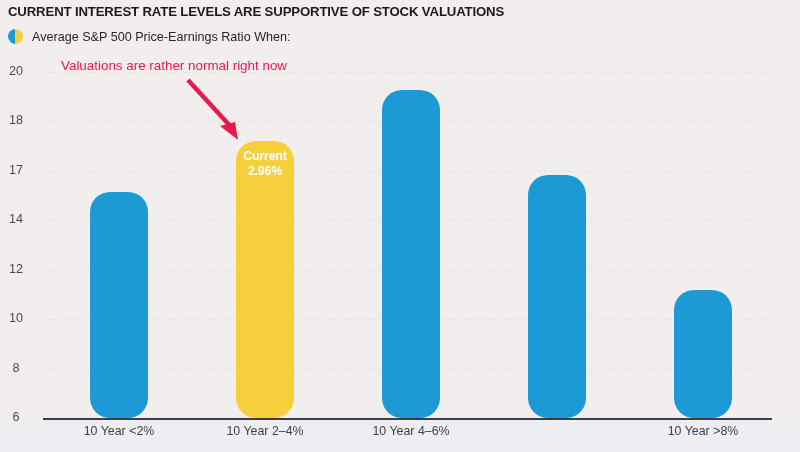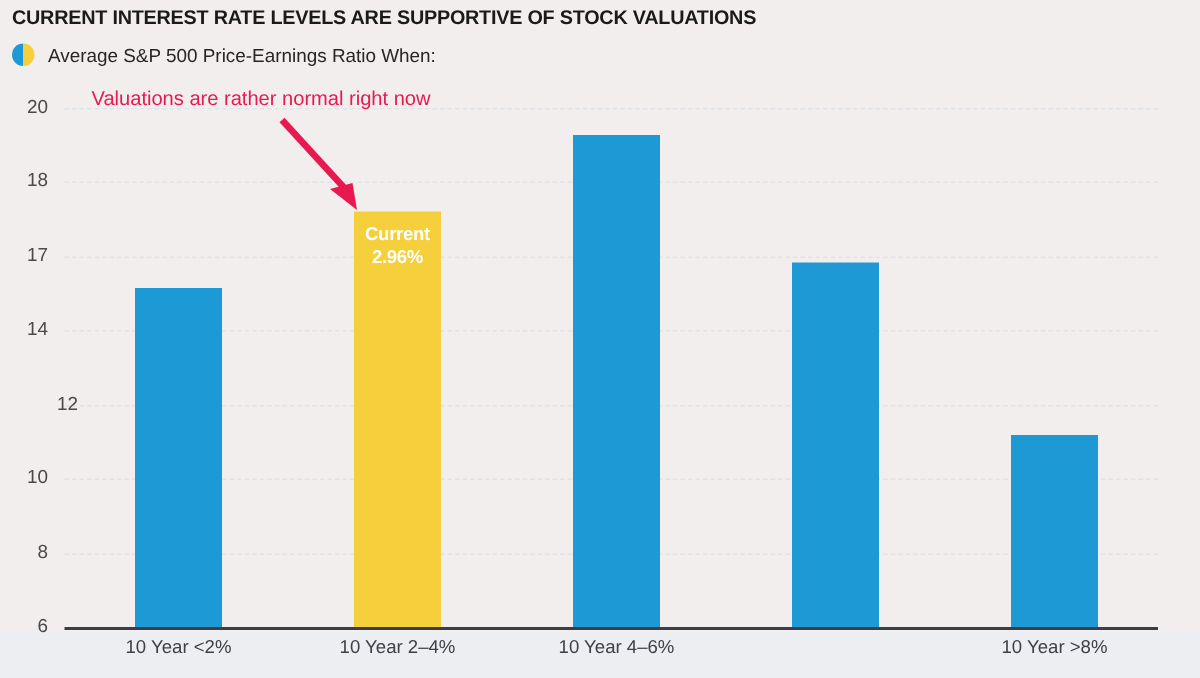--- a/index.html
+++ b/index.html
@@ -85,21 +85,21 @@
     left: 0;
     width: 729px;
     height: 0;
     border-top: 1px dashed #dfe3ea;
   }
   .ytick {
     position: absolute;
     right: 766px;           
     font-size: 12.6px;
     color: #4a4a4a;
-    text-align: right;
+    text-align: center;
     width: 30px;
   }
   .yaxis-labels {
     position: absolute;
     left: 0;
     top: 58px;
     width: 38px;
     height: 364px;
   }
   .axis-line {
@@ -116,20 +116,21 @@
     left: 43px;
     top: 60px;
     width: 729px;
     height: 358px;
   }
   .bar {
     position: absolute;
     bottom: 0;
     width: 58px;
     background: #1d9ad6;
+    border-radius: 20px;
   }
   .bar.highlight {
     background: #f5cf3c;
   }
   .bar-inner-label {
     position: absolute;
     left: 0;
     right: 0;
     top: 8px;
     text-align: center;
@@ -199,21 +200,21 @@
     <div class="gridline" style="top:210px"></div>
     <div class="gridline" style="top:259px"></div>
     <div class="gridline" style="top:309px"></div>
   </div>
 
   <div class="yaxis-labels">
     <div class="ytick" style="left:0; top:6px;   right:auto; width:32px;">20</div>
     <div class="ytick" style="left:0; top:55px;  right:auto; width:32px;">18</div>
     <div class="ytick" style="left:0; top:105px; right:auto; width:32px;">17</div>
     <div class="ytick" style="left:0; top:154px; right:auto; width:32px;">14</div>
-    <div class="ytick" style="left:0; top:204px; right:auto; width:32px;padding-left:20px;">12</div>
+    <div class="ytick" style="left:0; top:204px; right:auto; width:32px;">12</div>
     <div class="ytick" style="left:0; top:253px; right:auto; width:32px;">10</div>
     <div class="ytick" style="left:0; top:303px; right:auto; width:32px;">8</div>
     <div class="ytick" style="left:0; top:352px; right:auto; width:32px;">6</div>
   </div>
 
   <div class="bars">
     <div class="bar" style="left:47px;  height:226px;"></div>
     <div class="bar highlight" style="left:193px; height:277px;">
       <div class="bar-inner-label">
         <div>Current</div>

